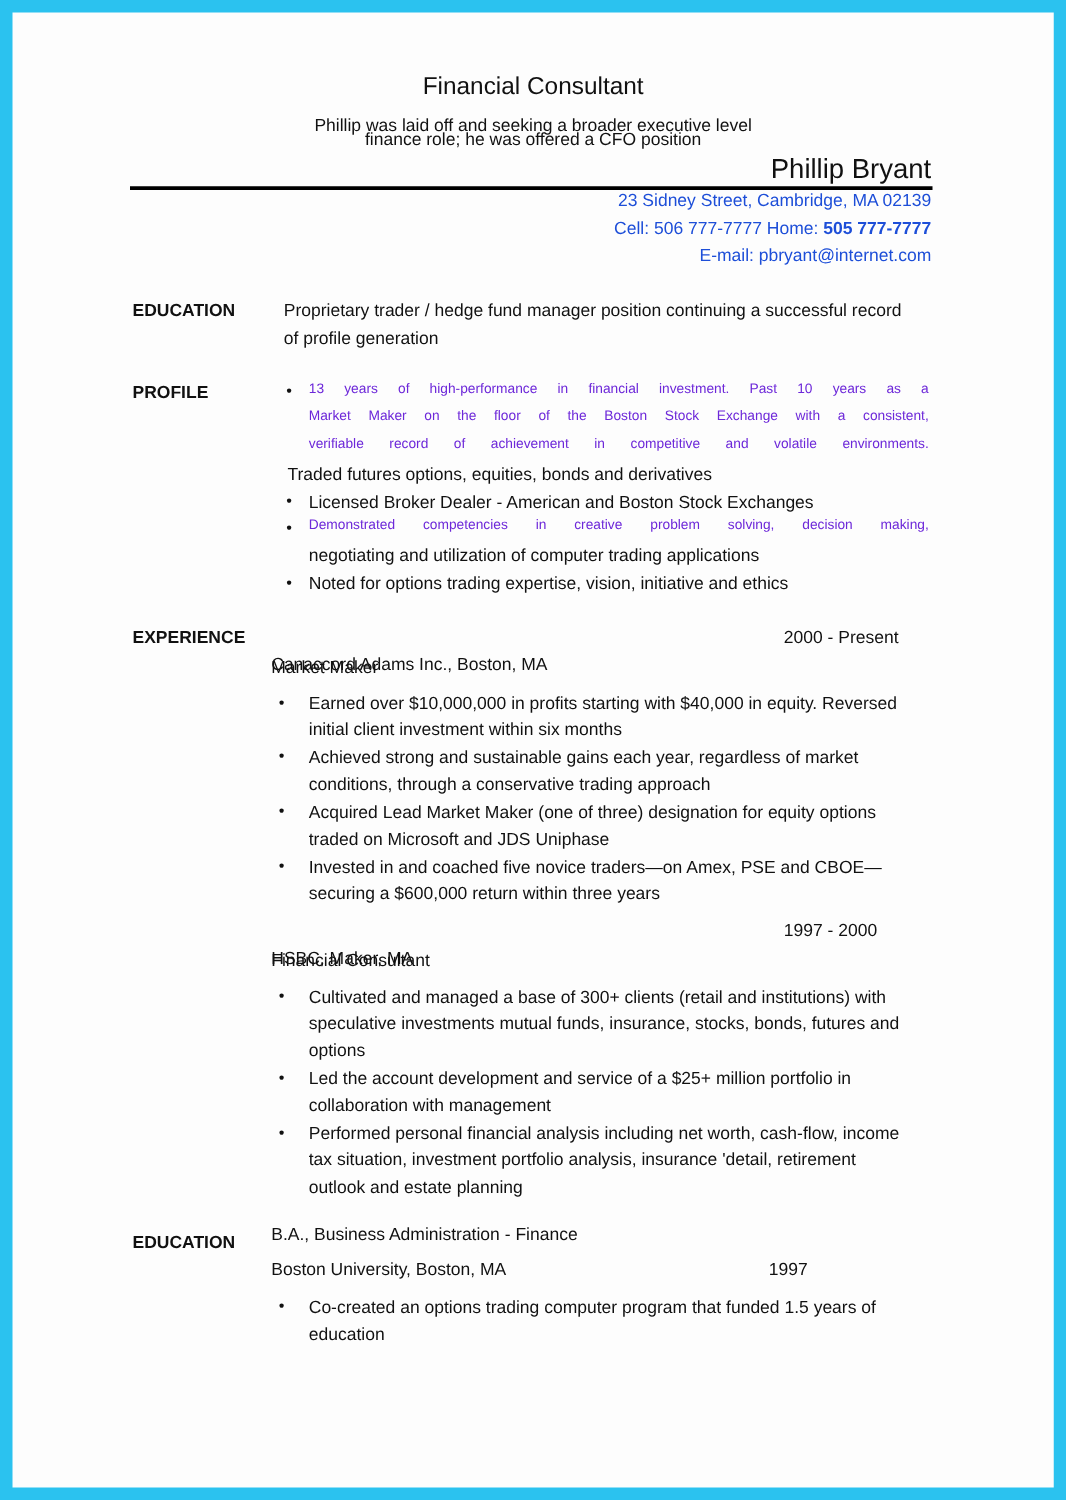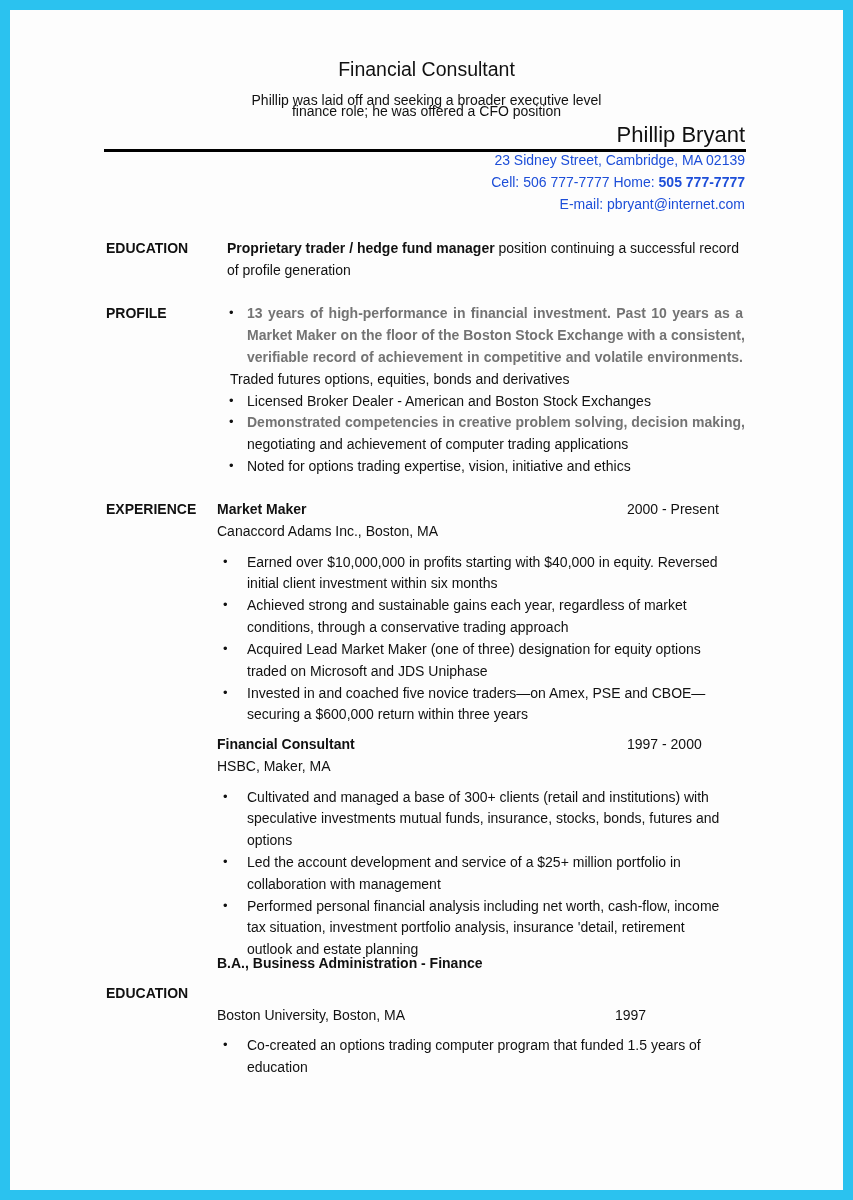--- a/index.html
+++ b/index.html
@@ -35,28 +35,27 @@
     width: 642px; height: 3px; background: #000;
   }
   .contact {
     right: 108px; font-size: 14px; color: #1d4ed8; text-align: right;
   }
   .contact b { font-weight: bold; }
   .label {
     left: 106px; font-size: 14px; font-weight: bold; color: #111;
   }
   .text { font-size: 14px; color: #111; }
-  .bold { font-weight: bold; }
+  .bold { font-weight: normal; margin-top: 24px; }
   .bullet-dot { font-size: 13px; }
   .justify-line {
     position: absolute; left: 247px; width: 496px;
-    font-size: 14px; color: #737373;
+    font-size: 11px; color: #6d28d9;
     text-align: justify; text-align-last: justify;
     white-space: nowrap;
-    font-weight: bold;
   }
 </style>
 </head>
 <body>
 
 <div class="frame"></div>
 
 <div class="abs title">Financial Consultant</div>
 <div class="abs subtitle" style="top:92px">Phillip was laid off and seeking a broader executive level</div>
 <div class="abs subtitle" style="top:103px">finance role; he was offered a CFO position</div>
@@ -73,21 +72,21 @@
 <div class="abs label" style="top:305px">PROFILE</div>
 <div class="abs text bullet-dot" style="left:229px; top:305px">•</div>
 <div class="justify-line" style="top:305px">13 years of high-performance in financial investment. Past 10 years as a</div>
 <div class="justify-line" style="top:327px">Market Maker on the floor of the Boston Stock Exchange with a consistent,</div>
 <div class="justify-line" style="top:349px">verifiable record of achievement in competitive and volatile environments.</div>
 <div class="abs text" style="left:230px; top:371px">Traded futures options, equities, bonds and derivatives</div>
 <div class="abs text bullet-dot" style="left:229px; top:393px">•</div>
 <div class="abs text" style="left:247px; top:393px">Licensed Broker Dealer - American and Boston Stock Exchanges</div>
 <div class="abs text bullet-dot" style="left:229px; top:414px">•</div>
 <div class="justify-line" style="top:414px">Demonstrated competencies in creative problem solving, decision making,</div>
-<div class="abs text" style="left:247px; top:436px">negotiating and achievement of computer trading applications</div>
+<div class="abs text" style="left:247px; top:436px">negotiating and utilization of computer trading applications</div>
 <div class="abs text bullet-dot" style="left:229px; top:458px">•</div>
 <div class="abs text" style="left:247px; top:458px">Noted for options trading expertise, vision, initiative and ethics</div>
 
 <div class="abs label" style="top:501px">EXPERIENCE</div>
 
 <div class="abs text bold" style="left:217px; top:501px">Market Maker</div>
 <div class="abs text" style="left:627px; top:501px">2000 - Present</div>
 <div class="abs text" style="left:217px; top:523px">Canaccord Adams Inc., Boston, MA</div>
 
 <div class="abs text bullet-dot" style="left:223px; top:554px">•</div>

